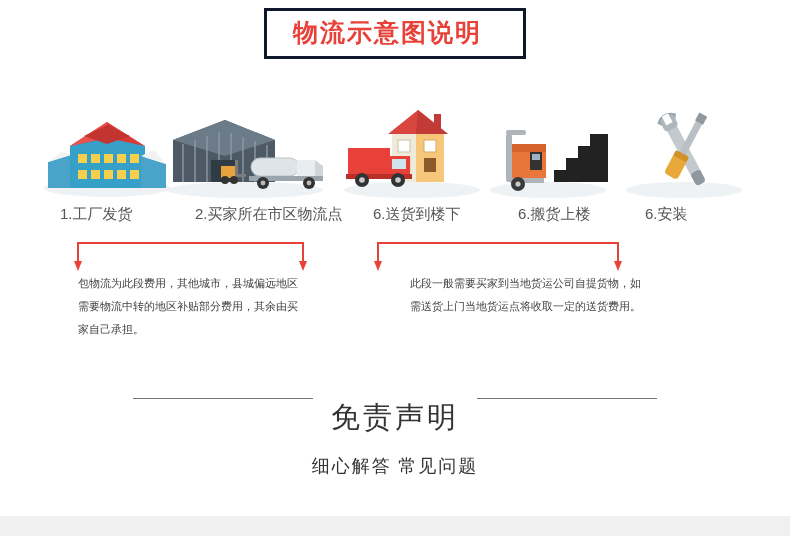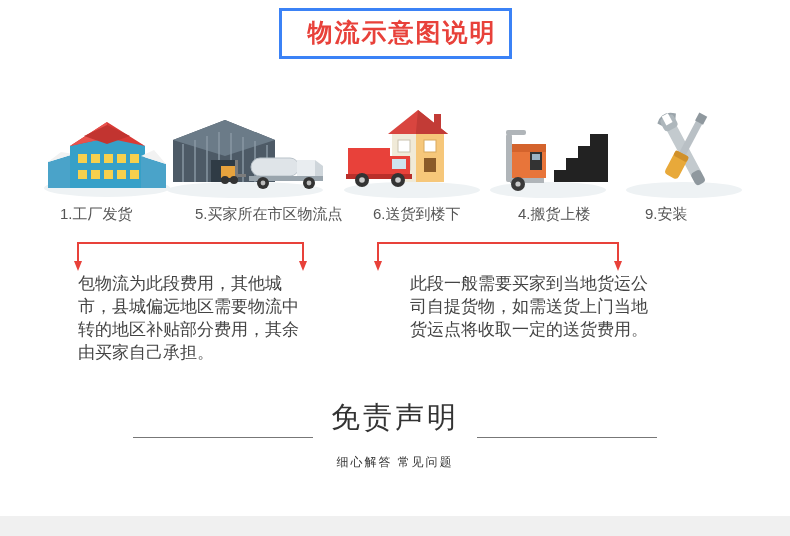--- a/index.html
+++ b/index.html
@@ -24,22 +24,22 @@
   
   .title-wrap {
     position: absolute;
     top: 8px;
     left: 0;
     width: 790px;
     display: flex;
     justify-content: center;
   }
   .title-box {
-    border: 3px solid #3b82f6;
-    padding: 9px 12px 11px 26px;
+    border: 3px solid #0f172a;
+    padding: 9px 41px 11px 26px;
     box-sizing: border-box;
   }
   .title-text {
     color: #e8413a;
     font-size: 25px;
     font-weight: bold;
     letter-spacing: 2px;
     line-height: 1;
     white-space: nowrap;
   }
@@ -78,21 +78,21 @@
     position: absolute;
     top: 225px;
     left: 0;
     width: 790px;
     height: 60px;
   }
 
   
   .desc {
     position: absolute;
-    font-size: 17px;
+    font-size: 11px;
     color: #444;
     line-height: 23px;
   }
   .desc-left {
     top: 272px;
     left: 78px;
     width: 225px;
   }
   .desc-right {
     top: 272px;
@@ -104,40 +104,40 @@
   
   .disclaimer {
     position: absolute;
     top: 398px;
     left: 0;
     width: 790px;
     text-align: center;
   }
   .disclaimer-title-row {
     display: flex;
-    align-items: flex-end;
+    align-items: flex-start;
     justify-content: center;
     gap: 18px;
   }
   .rule {
     width: 180px;
     height: 1px;
     background: #777;
   }
   .disclaimer-title {
     font-size: 29px;
     color: #333;
     font-weight: normal;
     letter-spacing: 3px;
     white-space: nowrap;
     font-family: "Liberation Serif", serif;
   }
   .disclaimer-sub {
     margin-top: 16px;
-    font-size: 12px;
+    font-size: 18px;
     color: #333;
     letter-spacing: 2px;
     font-family: "Liberation Serif", serif;
   }
 
   
   .bottom-strip {
     position: absolute;
     left: 0;
     bottom: 0;
@@ -300,24 +300,24 @@
           <rect x="58" y="54" width="15" height="26" rx="4" fill="#e8a93a"></rect>
           <rect x="58" y="54" width="15" height="6" rx="2" fill="#d0902a"></rect>
           <rect x="61" y="10" width="9" height="9" fill="#8f989e"></rect>
         </g>
       </svg>
     </div>
   </div>
 
   <div class="labels-row">
     <div class="step-label" style="left:20px;">1.工厂发货</div>
-    <div class="step-label" style="left:155px;">5.买家所在市区物流点</div>
+    <div class="step-label" style="left:155px;">2.买家所在市区物流点</div>
     <div class="step-label" style="left:333px;">6.送货到楼下</div>
-    <div class="step-label" style="left:478px;">4.搬货上楼</div>
-    <div class="step-label" style="left:605px;">9.安装</div>
+    <div class="step-label" style="left:478px;">6.搬货上楼</div>
+    <div class="step-label" style="left:605px;">6.安装</div>
   </div>
 
   <div class="brackets">
     <svg width="790" height="60" viewBox="0 0 790 60">
 
       <polyline points="78,40 78,18 303,18 303,40" fill="none" stroke="#e8413a" stroke-width="2"></polyline>
       <polygon points="78,46 74,36 82,36" fill="#e8413a"></polygon>
       <polygon points="303,46 299,36 307,36" fill="#e8413a"></polygon>
 
       <polyline points="378,40 378,18 618,18 618,40" fill="none" stroke="#e8413a" stroke-width="2"></polyline>

